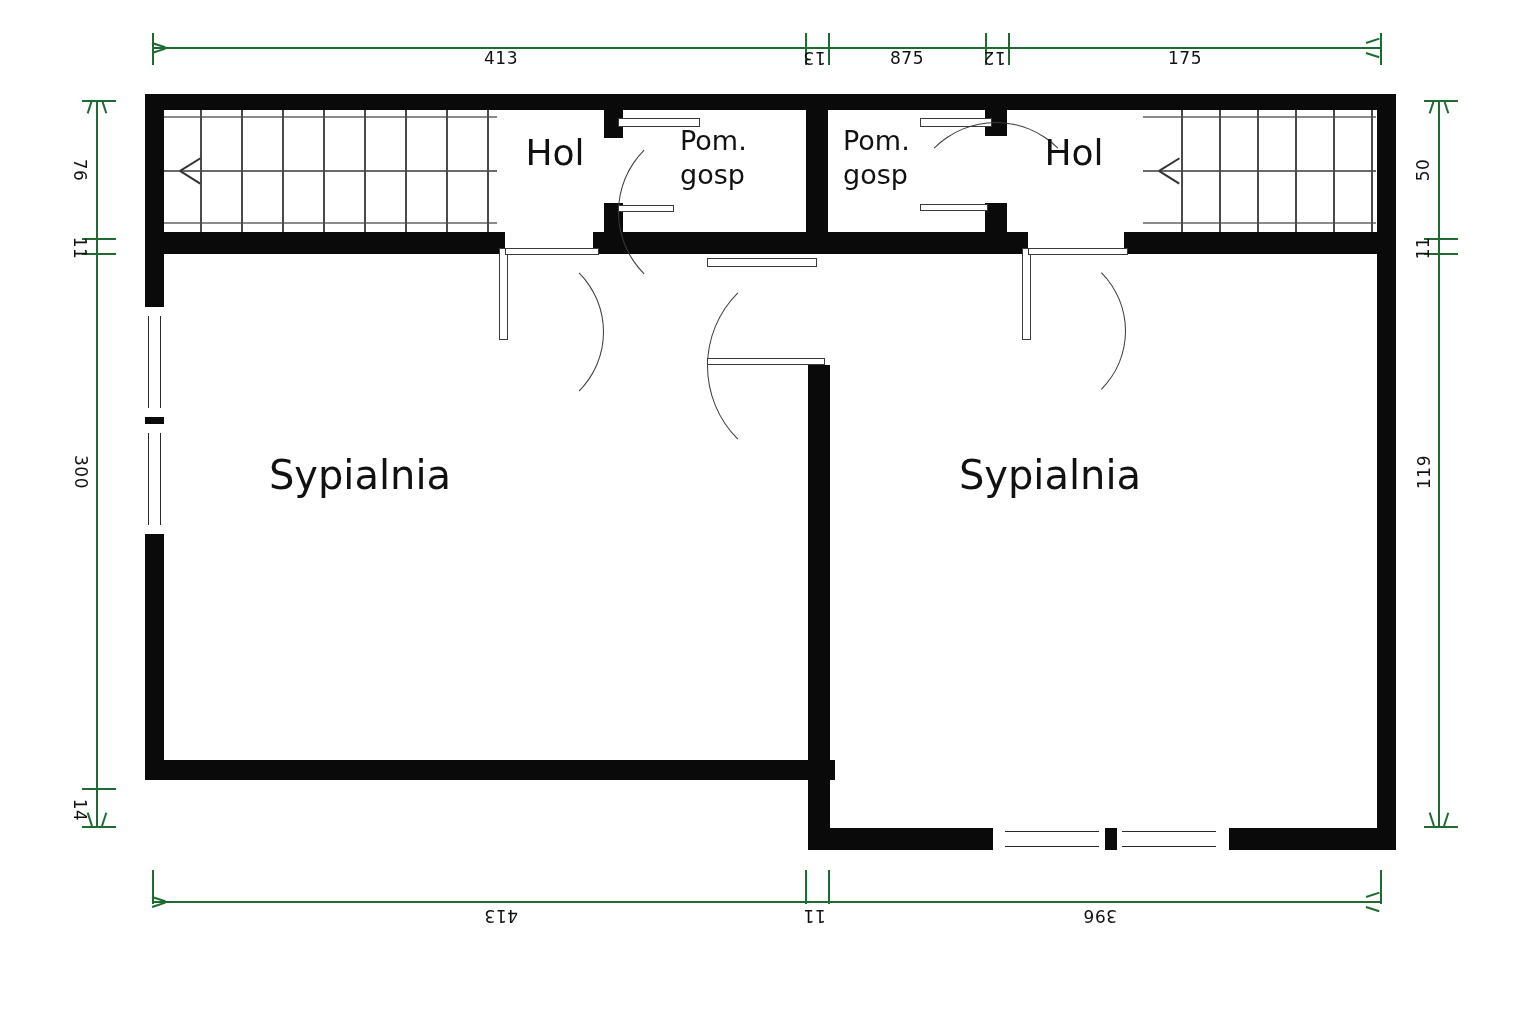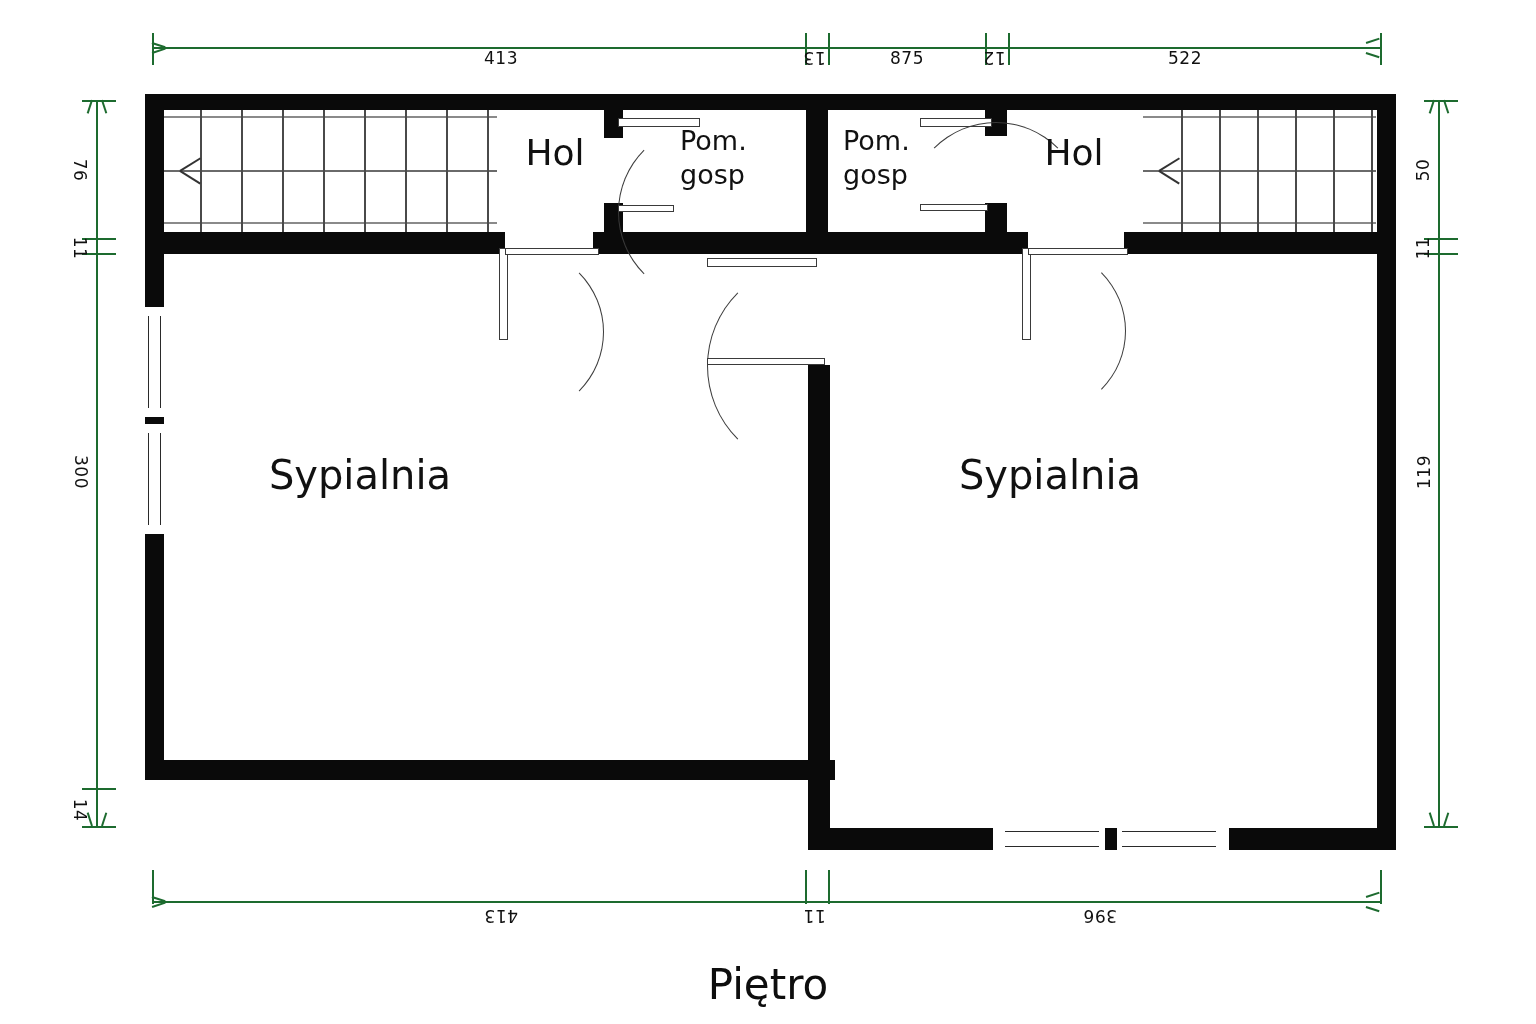--- a/index.html
+++ b/index.html
@@ -143,21 +143,21 @@
 
     <div class="dim-tick dim-tick-h" style="left:152px; top:42px; width:14px; transform:rotate(18deg); transform-origin:left center;"></div>
     <div class="dim-tick dim-tick-h" style="left:152px; top:52px; width:14px; transform:rotate(-18deg); transform-origin:left center;"></div>
     <div class="dim-tick dim-tick-h" style="left:1366px; top:42px; width:14px; transform:rotate(-18deg); transform-origin:left center;"></div>
     <div class="dim-tick dim-tick-h" style="left:1366px; top:52px; width:14px; transform:rotate(18deg); transform-origin:left center;"></div>
 
     <div class="dim-label" style="left:484px; top:48px;">413</div>
     <div class="dim-label rot180" style="left:803px; top:48px;">13</div>
     <div class="dim-label" style="left:890px; top:48px;">875</div>
     <div class="dim-label rot180" style="left:983px; top:48px;">12</div>
-    <div class="dim-label" style="left:1168px; top:48px;">522</div>
+    <div class="dim-label" style="left:1168px; top:48px;">175</div>
   </div>
 
   <div>
     <div class="dim-line dim-h" style="left:152px; top:901px; width:1228px;"></div>
 
     <div class="dim-tick dim-tick-v" style="left:152px; top:870px; height:34px;"></div>
     <div class="dim-tick dim-tick-v" style="left:805px; top:870px; height:34px;"></div>
     <div class="dim-tick dim-tick-v" style="left:828px; top:870px; height:34px;"></div>
     <div class="dim-tick dim-tick-v" style="left:1380px; top:870px; height:34px;"></div>
 
@@ -328,15 +328,14 @@
     <div>Pom.</div>
     <div>gosp</div>
   </div>
 
   <div class="room-label label-mid" style="left:1024px; top:132px; width:100px;">Hol</div>
 
   <div class="room-label label-big" style="left:200px; top:452px; width:320px;">Sypialnia</div>
 
   <div class="room-label label-big" style="left:890px; top:452px; width:320px;">Sypialnia</div>
 
-  <div id="plan-title" style="top:960px;">Piętro</div>
 
 </div>
 
 </body></html>

